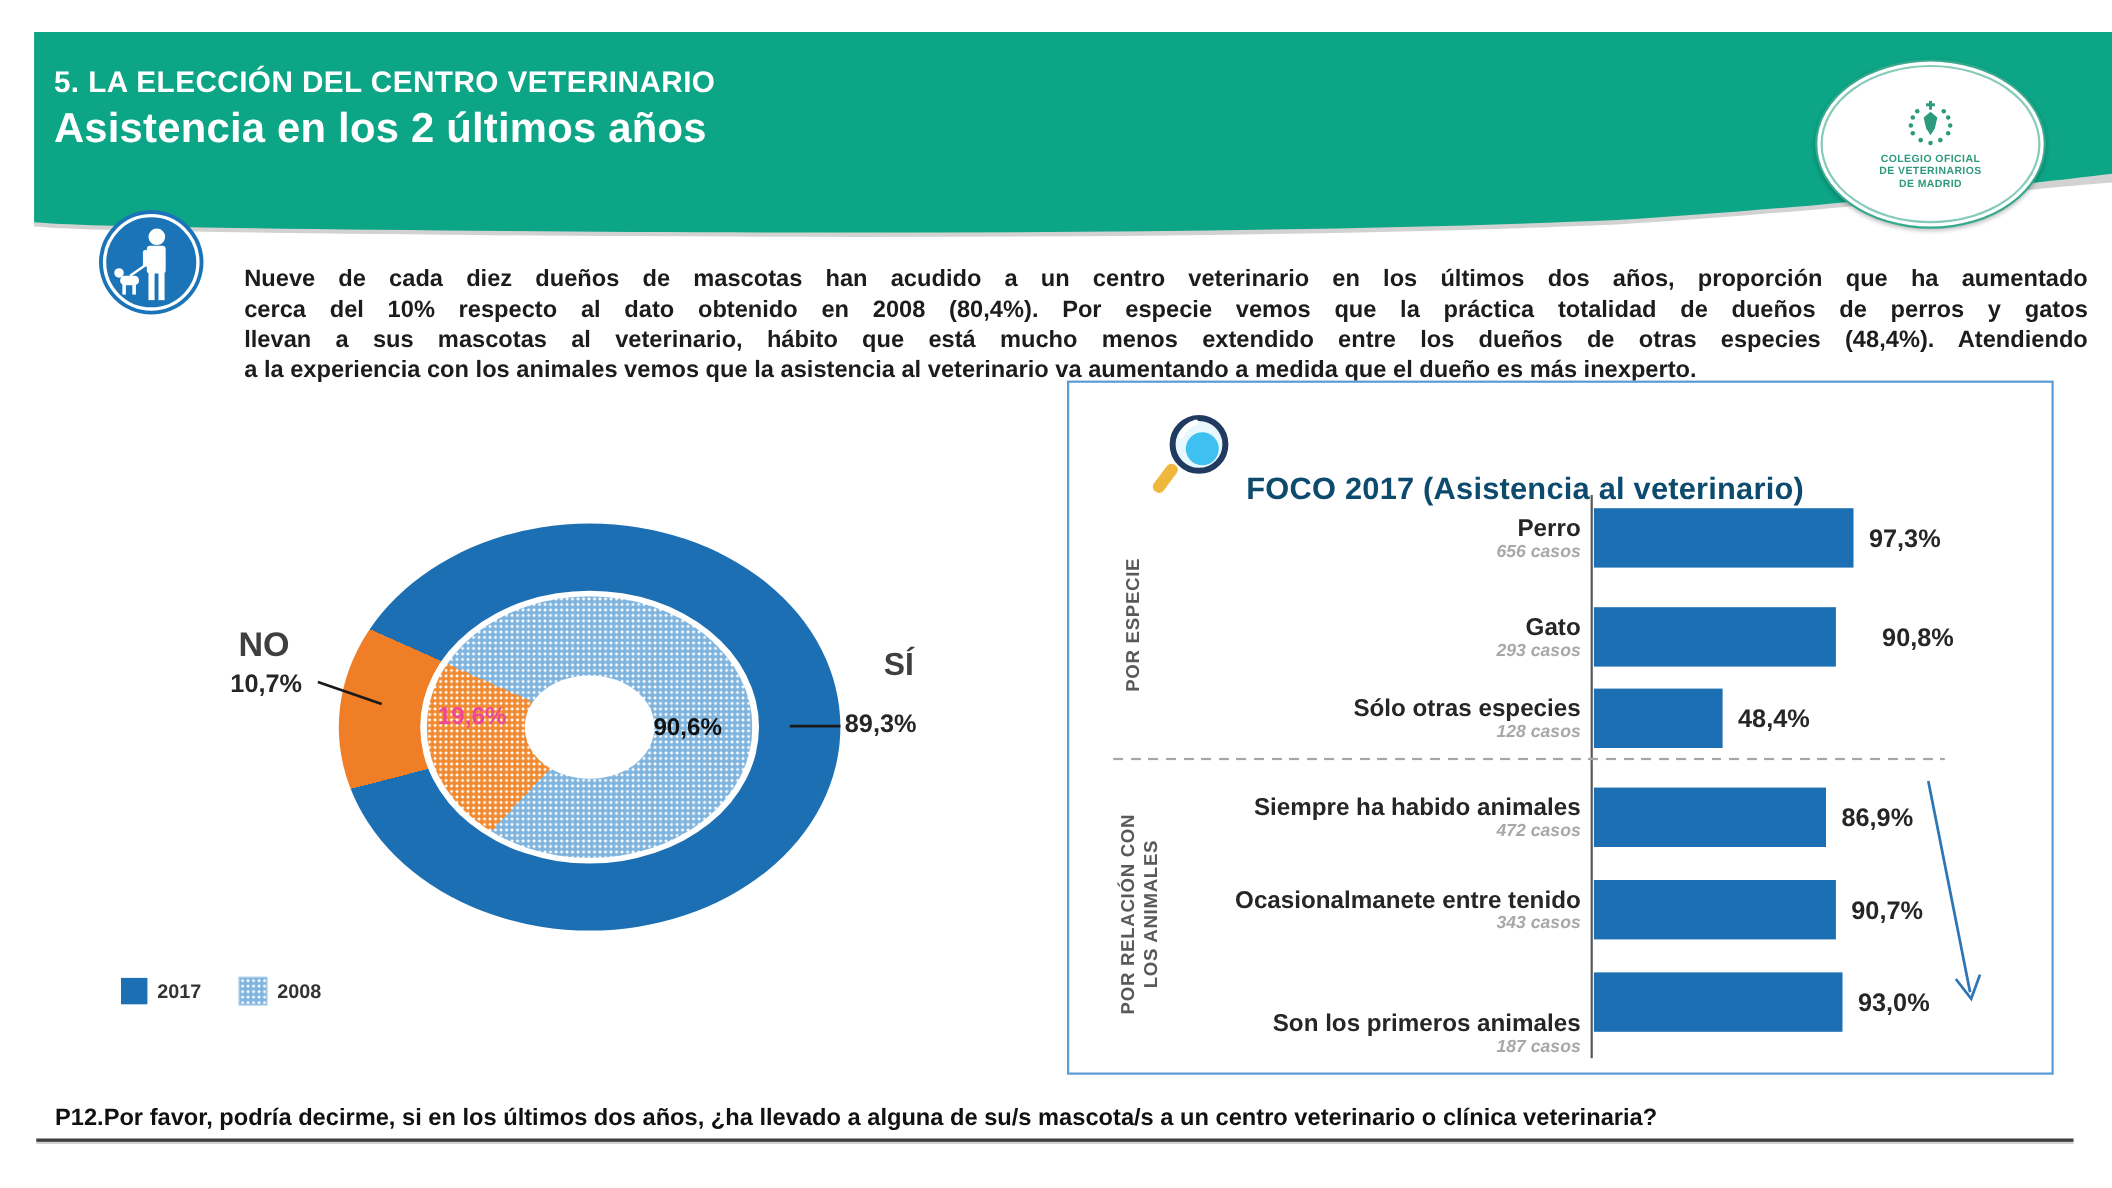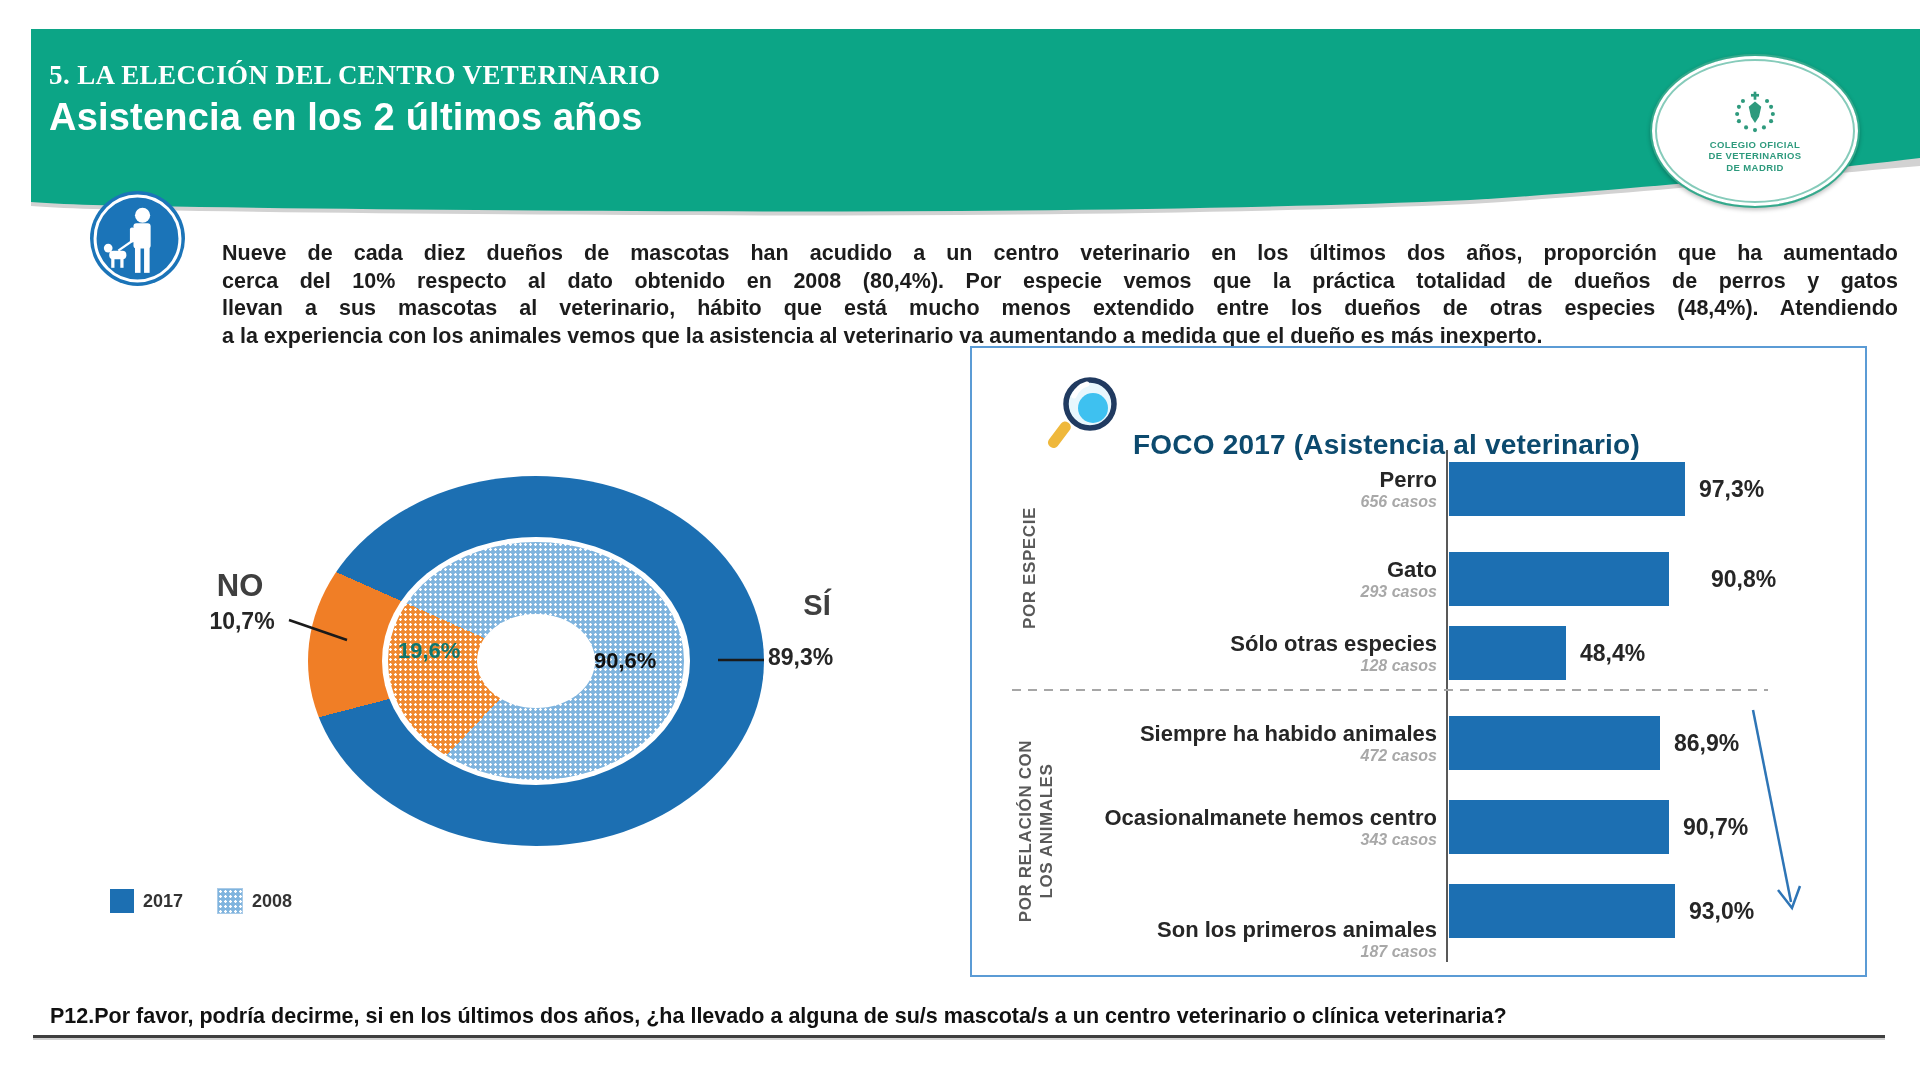--- a/index.html
+++ b/index.html
@@ -1,21 +1,21 @@
 <!DOCTYPE html>
 <html><head>
 <meta charset="utf-8">
 <style>
   html,body{margin:0;padding:0;background:#fff;}
   .page{position:relative;width:1920px;height:1080px;background:#fff;overflow:hidden;
         font-family:"Liberation Sans", sans-serif;}
 
   
   .banner-svg{position:absolute;left:0;top:0;}
-  .kicker{position:absolute;left:49px;top:60px;color:#fff;font-size:27px;font-weight:bold;letter-spacing:.4px;font-family:Liberation Serif, serif;}
+  .kicker{position:absolute;left:49px;top:60px;color:#fff;font-size:27px;font-weight:bold;letter-spacing:.4px;}
   .title{position:absolute;left:49px;top:96px;color:#fff;font-size:38px;font-weight:bold;letter-spacing:.2px;}
   .logo{position:absolute;left:1650px;top:54px;width:206px;height:150px;background:#fff;border-radius:50%;
         border:2px solid #35A98C;box-shadow:inset 0 0 0 3px #fff, inset 0 0 0 5px rgba(53,169,140,.6), 0 2px 4px rgba(0,0,0,.25);
         display:flex;flex-direction:column;align-items:center;justify-content:center;z-index:5;}
   .logo-text{font-size:9.5px;font-weight:bold;color:#2E9A7D;text-align:center;line-height:11.5px;letter-spacing:.4px;}
 
   
   .intro-icon{position:absolute;left:89px;top:190px;}
   .intro{position:absolute;left:222px;top:240px;width:1676px;color:#1c1c1c;font-size:21.5px;font-weight:bold;}
   .intro-line{line-height:27.5px;text-align:justify;text-align-last:justify;white-space:nowrap;}
@@ -25,21 +25,21 @@
   .donut-el{position:absolute;left:536px;top:661px;transform:translate(-50%,-50%);border-radius:50%;}
   .donut-outer{width:456px;height:370px;}
   .donut-sep{width:308px;height:248px;background:#fff;}
   .donut-inner{width:296px;height:238px;}
   .donut-hole{width:118px;height:94px;background:#fff;}
   .lbl{position:absolute;font-weight:bold;color:#262626;}
   .lbl-no{left:188px;top:568px;width:104px;text-align:center;font-size:31px;color:#3F3F3F;}
   .lbl-no-pct{left:180px;top:608px;width:124px;text-align:center;font-size:23px;}
   .lbl-si{left:781px;top:589px;width:72px;text-align:center;font-size:29px;color:#3F3F3F;}
   .lbl-si-pct{left:768px;top:644px;font-size:23px;}
-  .lbl-in-no{left:398px;top:638px;font-size:22px;color:#0f766e;}
+  .lbl-in-no{left:398px;top:638px;font-size:22px;color:#ec4899;}
   .lbl-in-si{left:594px;top:648px;font-size:22px;color:#111;}
 
   .legend{position:absolute;left:110px;top:888px;display:flex;align-items:center;font-size:18px;font-weight:bold;color:#333;}
   .swatch{width:24px;height:24px;margin-right:9px;}
   .swatch-2017{background:#1C6FB2;}
   .swatch-2008{background-image:radial-gradient(#fff 1.1px, rgba(255,255,255,0) 1.5px);background-size:5px 5px;background-color:#7FB4DE;border:1px solid #aacbe8;}
   .legend-gap{width:34px;}
   .base-notes{position:absolute;left:84px;top:932px;font-size:20px;font-weight:bold;font-style:italic;color:#2E6B99;line-height:23.5px;}
 
   
@@ -182,21 +182,21 @@
       </div>
       <div class="bar-rect" style="top: 626px; width: 117px; height: 54px; background: rgb(28, 111, 178);"></div>
       <div class="bar-val" style="left: 1580px; top: 626px;">48,4%</div>
       <div class="bar-cat" style="top: 713px;">
         <div class="cat">Siempre ha habido animales</div>
         <div class="casos">472 casos</div>
       </div>
       <div class="bar-rect" style="top: 716px; width: 211px; height: 54px; background: rgb(28, 111, 178);"></div>
       <div class="bar-val" style="left: 1674px; top: 716px;">86,9%</div>
       <div class="bar-cat" style="top: 797px;">
-        <div class="cat">Ocasionalmanete hemos centro</div>
+        <div class="cat">Ocasionalmanete entre tenido</div>
         <div class="casos">343 casos</div>
       </div>
       <div class="bar-rect" style="top: 800px; width: 220px; height: 54px; background: rgb(28, 111, 178);"></div>
       <div class="bar-val" style="left: 1683px; top: 800px;">90,7%</div>
       <div class="bar-cat" style="top: 881px; margin-top: 28px;">
         <div class="cat">Son los primeros animales</div>
         <div class="casos">187 casos</div>
       </div>
       <div class="bar-rect" style="top: 884px; width: 226px; height: 54px; background: rgb(28, 111, 178);"></div>
       <div class="bar-val" style="left: 1689px; top: 884px;">93,0%</div>

